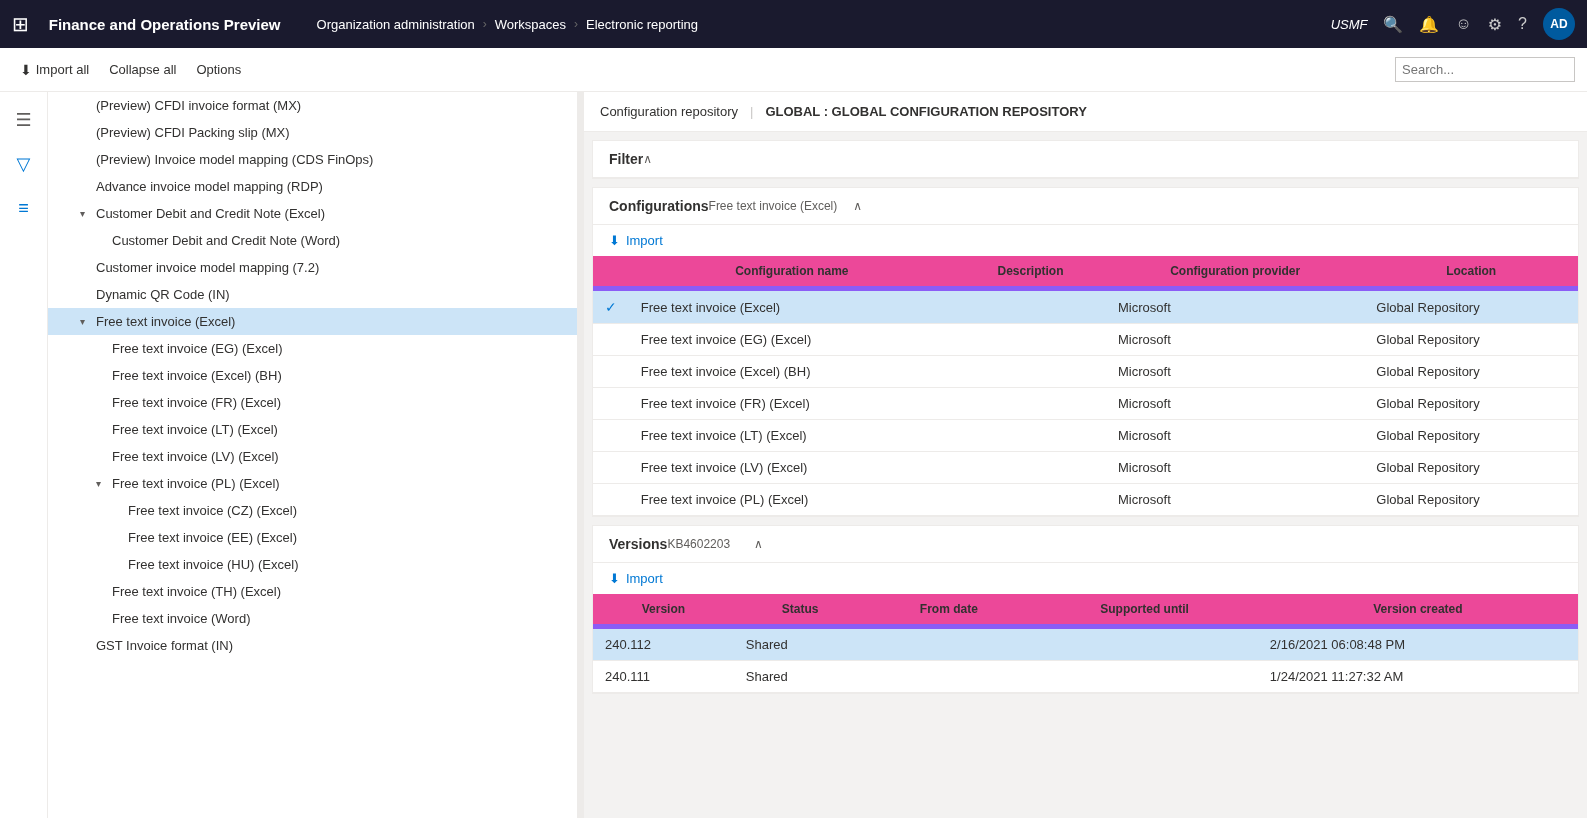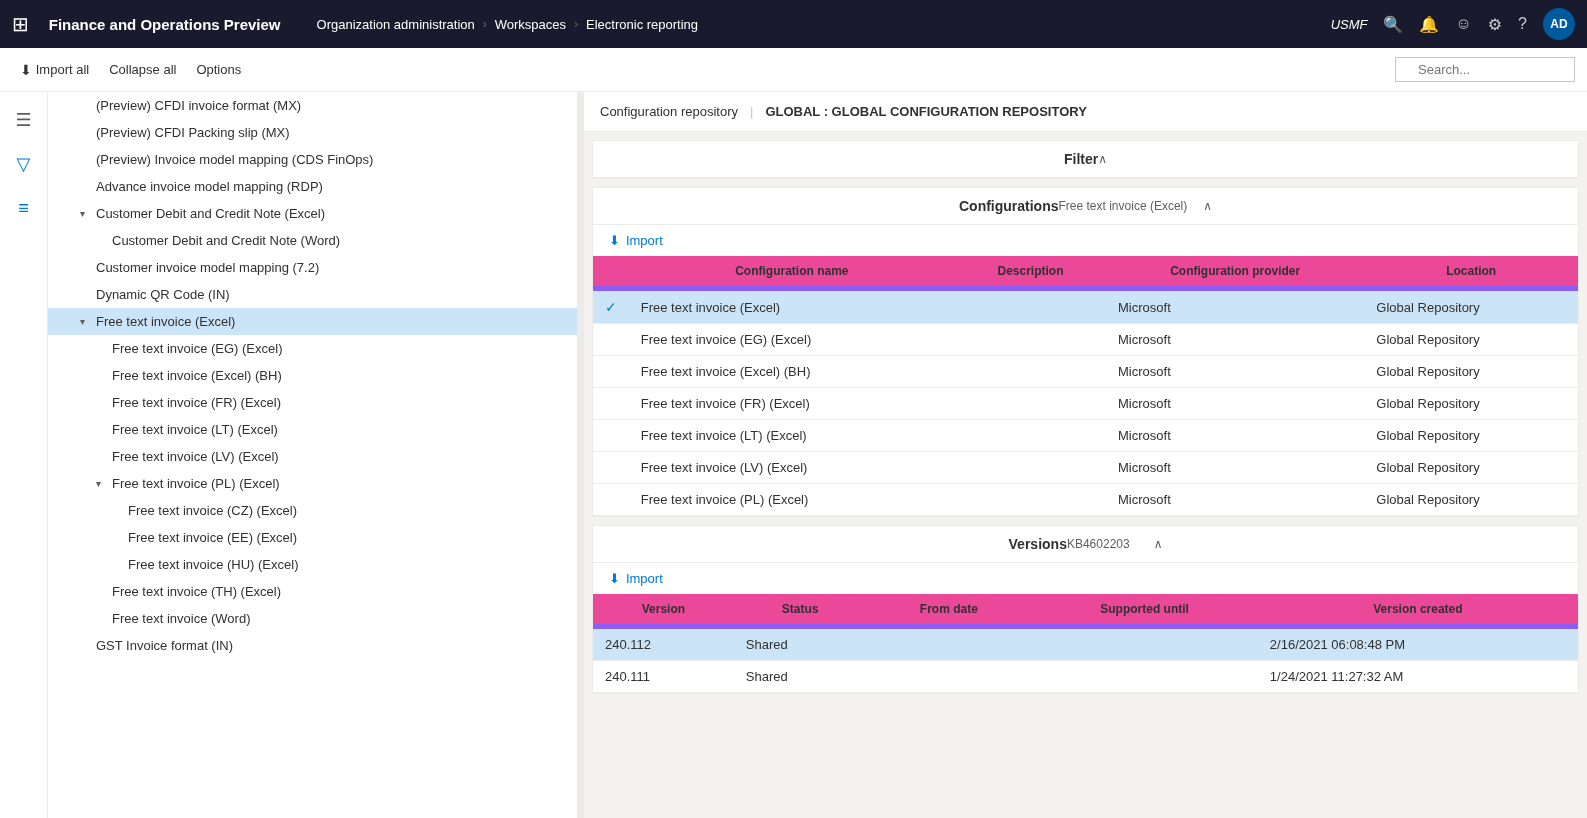--- a/index.html
+++ b/index.html
@@ -25,21 +25,21 @@
       display: flex; align-items: center; background: #fff; border-bottom: 1px solid #edebe9;
       height: 44px; padding: 0 12px; gap: 4px;
     }
     .toolbar-btn {
       display: flex; align-items: center; gap: 4px; padding: 4px 8px;
       border: none; background: none; cursor: pointer; color: #323130; font-size: 13px;
     }
     .toolbar-btn .icon { font-size: 14px; }
     .toolbar-search { margin-left: auto; }
     .toolbar-search input {
-      border: 1px solid #c8c6c4; padding: 4px 22px; font-size: 13px; width: 180px; outline: none;
+      border: 1px solid #c8c6c4; padding: 4px 6px; font-size: 13px; width: 180px; outline: none;
     }
 
     
     .main-layout { display: flex; height: calc(818px - 48px - 44px); }
 
     
     .sidebar-icons {
       width: 48px; background: #fff; border-right: 1px solid #edebe9;
       display: flex; flex-direction: column; align-items: center; padding-top: 8px; gap: 4px;
     }
@@ -72,21 +72,21 @@
     
     .repo-header {
       background: #fff; padding: 12px 16px; border-bottom: 1px solid #edebe9;
       font-size: 13px; color: #323130; display: flex; align-items: flex-start; gap: 8px;
     }
     .repo-header .sep { color: #c8c6c4; margin: 0 4px; }
 
     
     .section { background: #fff; margin: 8px; border: 1px solid #edebe9; }
     .section-header {
-      display: flex; align-items: center; justify-content: center;
+      display: flex; align-items: center; justify-content: flex-start;
       padding: 10px 16px; border-bottom: 1px solid #edebe9; cursor: pointer;
     }
     .section-title { font-size: 14px; font-weight: 600; color: #323130; }
     .section-badge { font-size: 12px; color: #605e5c; margin-right: 8px; }
     .section-toggle { font-size: 12px; color: #605e5c; }
 
     
     .import-btn {
       display: flex; align-items: center; gap: 6px; padding: 8px 16px;
       border: none; background: none; cursor: pointer; color: #0078d4; font-size: 13px;

